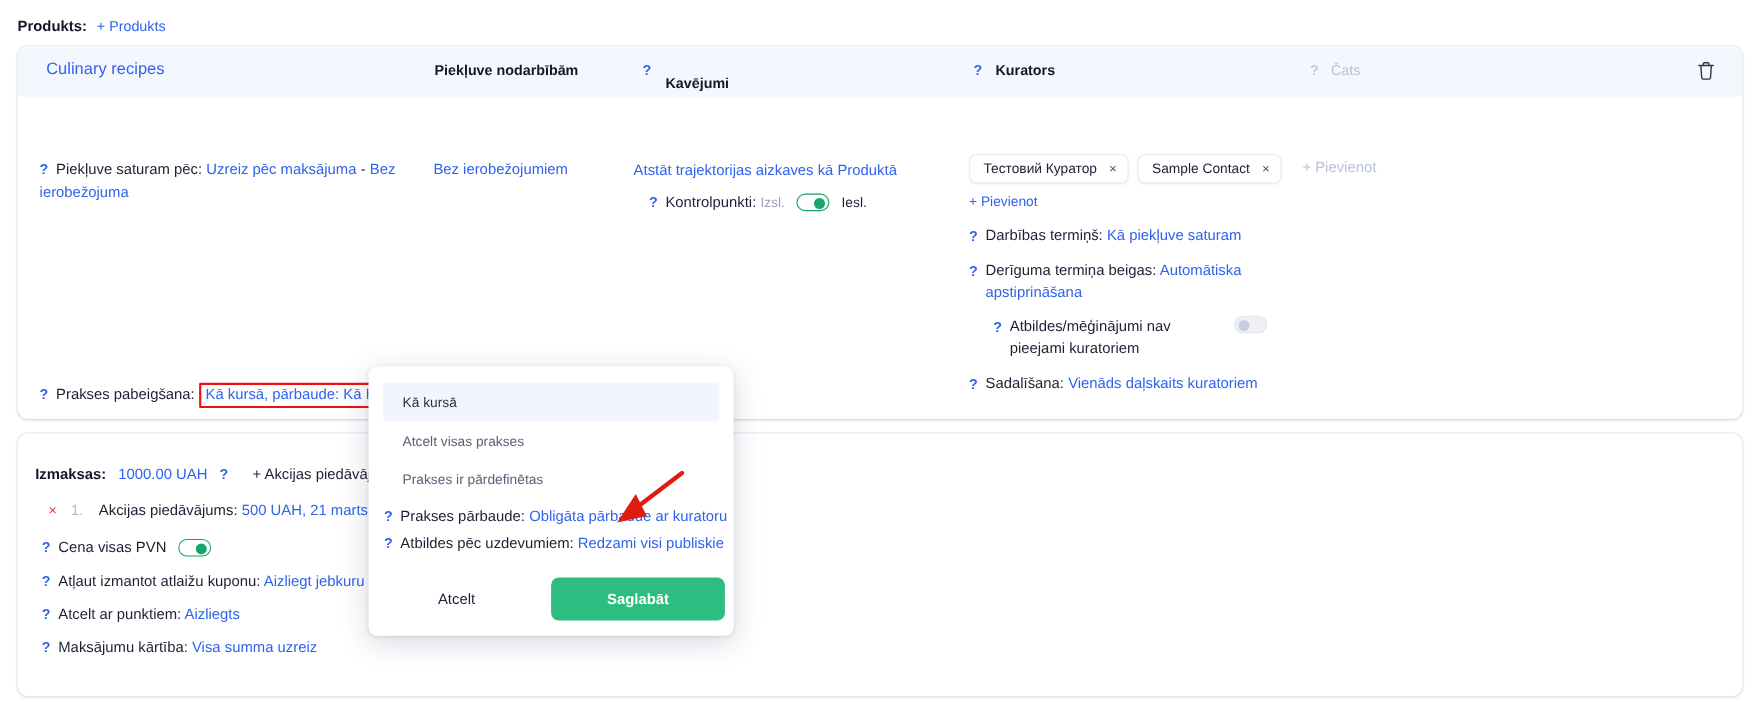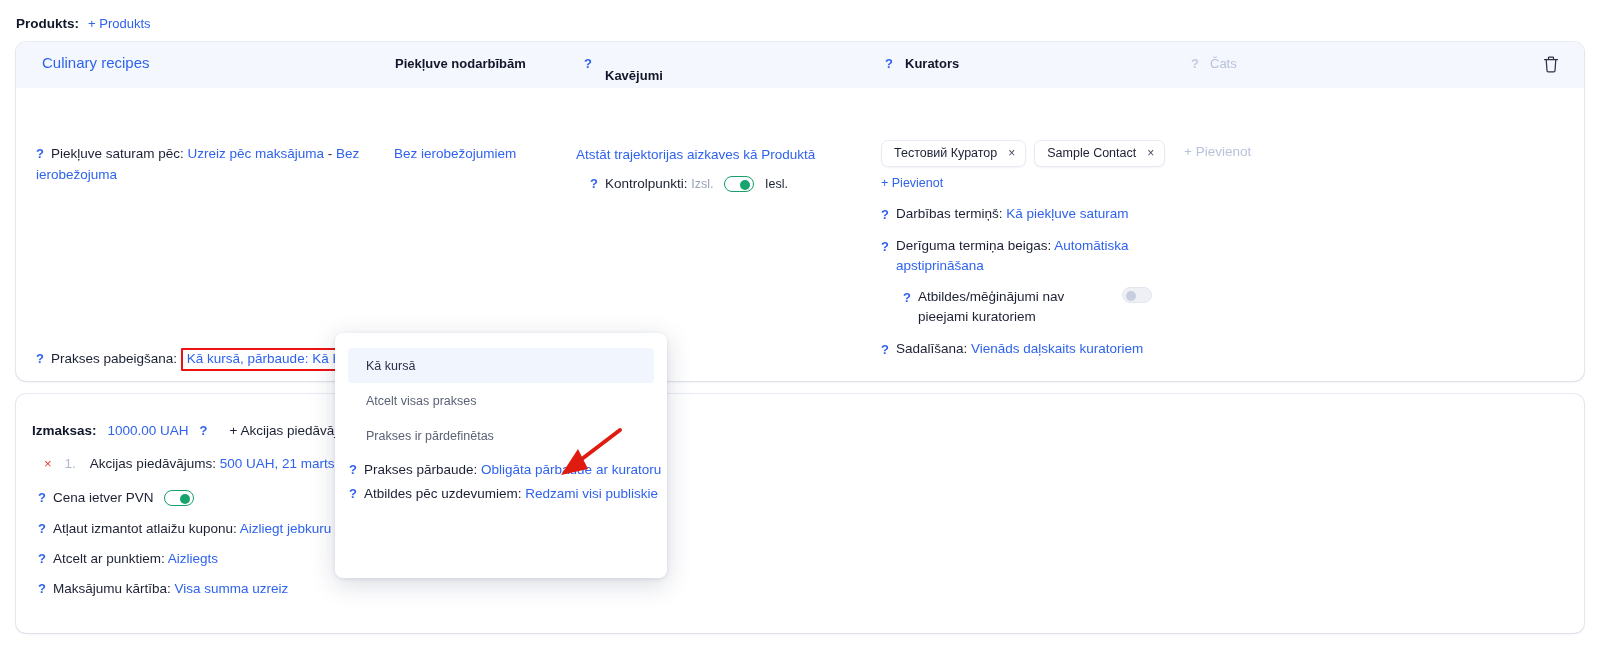--- a/index.html
+++ b/index.html
@@ -267,21 +267,21 @@
       <span class="ttl">Izmaksas:</span><a class="amt lk">1000.00 UAH</a><span class="q">?</span><a class="addp">+ Akcijas piedāvājums</a>
     </div>
 
     <div class="promo-row">
       <span class="del">×</span><span class="num">1.</span><span class="lbl">Akcijas piedāvājums:</span>
       <a class="lk">500 UAH, 21 marts 2025 01</a>
     </div>
 
     <div class="opts" style="left:22px;">
       <div class="orow">
-        <span class="q">?</span><span class="lbl">Cena ietver PVN</span>
+        <span class="q">?</span><span class="lbl">Cena visas PVN</span>
         <span class="sw"></span>
       </div>
       <div class="orow">
         <span class="q">?</span><span class="lbl">Atļaut izmantot atlaižu kuponu:</span>
         <a class="lk">Aizliegt jebkuru izma</a>
       </div>
       <div class="orow">
         <span class="q">?</span><span class="lbl">Atcelt ar punktiem:</span>
         <a class="lk">Aizliegts</a>
       </div>
@@ -301,20 +301,24 @@
 
     <div class="m-rows">
       <div class="m-row">
         <span class="q">?</span><span class="lbl">Prakses pārbaude:</span>&nbsp;<a class="lk">Obligāta pārbaude ar kuratoru</a>
       </div>
       <div class="m-row">
         <span class="q">?</span><span class="lbl">Atbildes pēc uzdevumiem:</span>&nbsp;<a class="lk">Redzami visi publiskie</a>
       </div>
     </div>
 
+    <div class="m-btns">
+      <button class="btn-cancel">Atcelt</button>
+      <button class="btn-save">Saglabāt</button>
+    </div>
   </div>
 
   <svg class="arrow" width="80" height="60" viewBox="0 0 80 60">
     <line x1="72" y1="5" x2="26" y2="40" stroke="#e01b10" stroke-width="4" stroke-linecap="round"></line>
     <polygon points="30,24 13,50 40,44" fill="#e01b10"></polygon>
   </svg>
 
 </div>
 
 </body></html>

